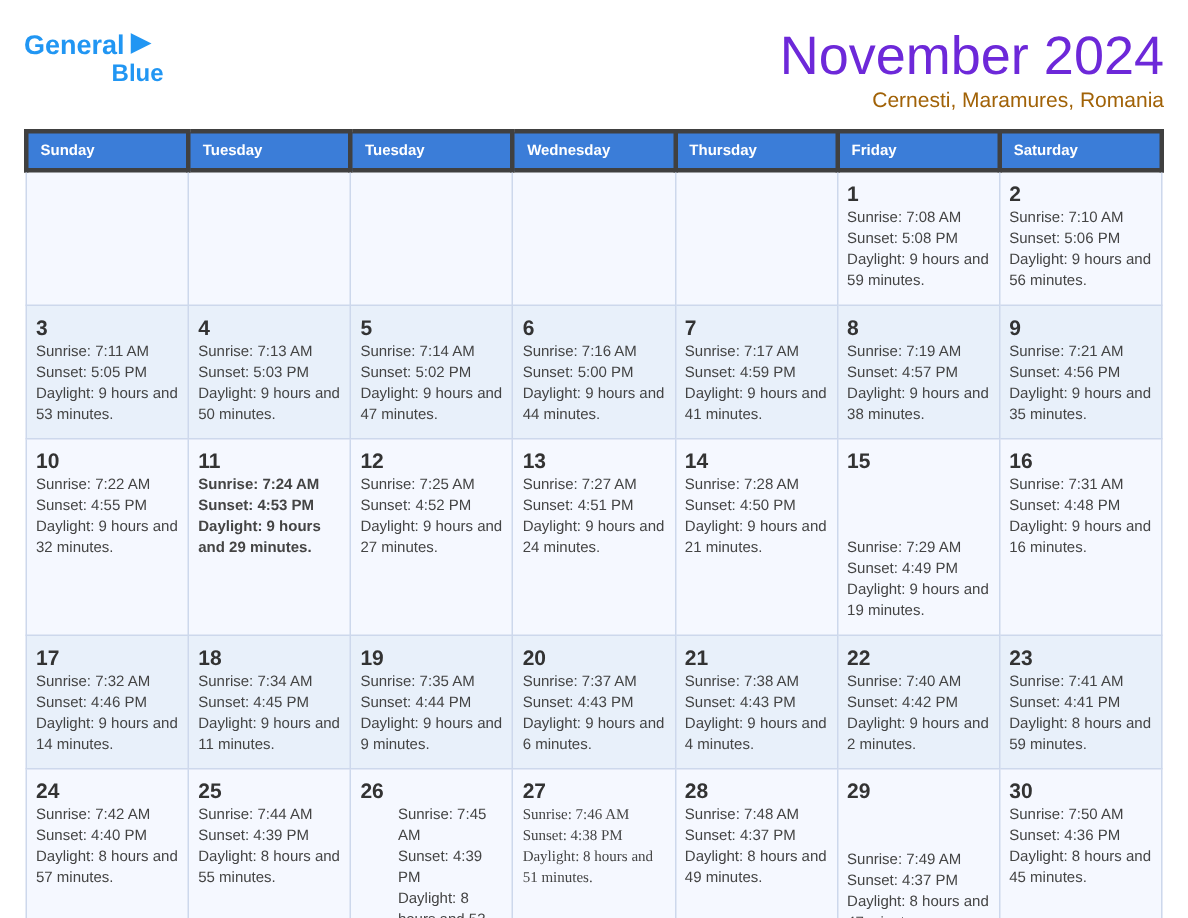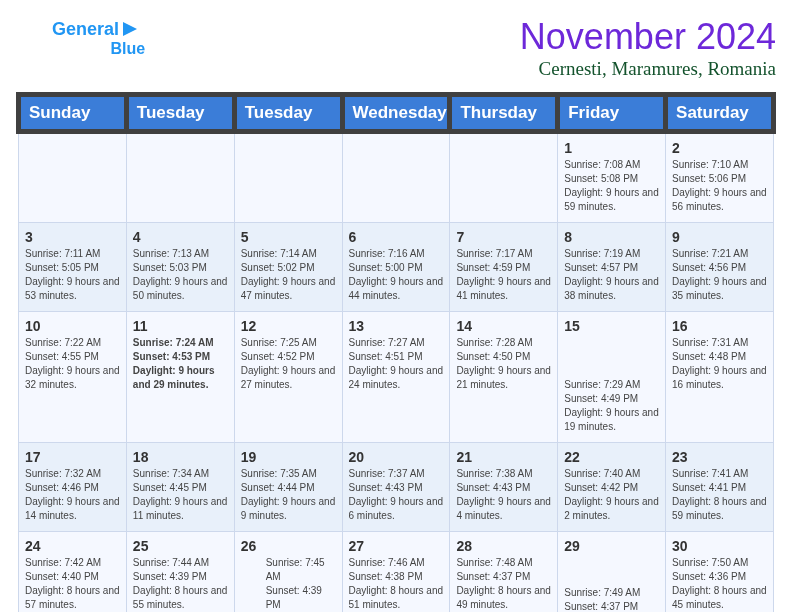--- a/index.html
+++ b/index.html
@@ -13,55 +13,53 @@
     .header {
       display: flex;
       justify-content: space-between;
       align-items: flex-start;
       margin-bottom: 12px;
     }
     .logo {
       display: flex;
       align-items: center;
       gap: 4px;
-      margin-left: 36px;
     }
     .logo-text {
       font-size: 18px;
       font-weight: bold;
       color: #333;
       line-height: 1.1;
     }
     .logo-text span { color: #2196F3; }
     .title-section { text-align: right; }
     .month-title {
       font-size: 36px;
       font-weight: 300;
       color: #6d28d9;
     }
     .subtitle {
-      font-size: 19px;
-      color: #14532d;
-      font-family: Liberation Serif, serif;
+      font-size: 14px;
+      color: #a16207;
     }
     table {
       width: 100%;
       border-collapse: collapse;
       table-layout: fixed;
     }
     thead tr {
       background-color: #3b7dd8;
     }
     thead th {
       color: #fff;
-      font-size: 17px;
+      font-size: 10px;
       font-weight: 600;
       padding: 6px 8px;
       text-align: left;
-      border: 5px solid #404040;
+      border: 3px solid #404040;
     }
     tbody tr {
       vertical-align: top;
     }
     tbody tr:nth-child(odd) td {
       background-color: #f5f8ff;
     }
     tbody tr:nth-child(even) td {
       background-color: #e8f0fa;
     }
@@ -292,21 +290,21 @@
 Daylight: 8 hours and 55 minutes.</div>
         </td>
         <td>
           <span class="day-num">26</span>
           <div class="cell-info" style="white-space: pre-line; margin-left: 25px;">Sunrise: 7:45 AM
 Sunset: 4:39 PM
 Daylight: 8 hours and 53 minutes.</div>
         </td>
         <td>
           <span class="day-num">27</span>
-          <div class="cell-info" style="white-space: pre-line;">Sunrise: 7:46 AM
+          <div class="cell-info" style="white-space: pre-line; font-family: Liberation Serif, serif;">Sunrise: 7:46 AM
 Sunset: 4:38 PM
 Daylight: 8 hours and 51 minutes.</div>
         </td>
         <td>
           <span class="day-num">28</span>
           <div class="cell-info" style="white-space: pre-line;">Sunrise: 7:48 AM
 Sunset: 4:37 PM
 Daylight: 8 hours and 49 minutes.</div>
         </td>
         <td>

